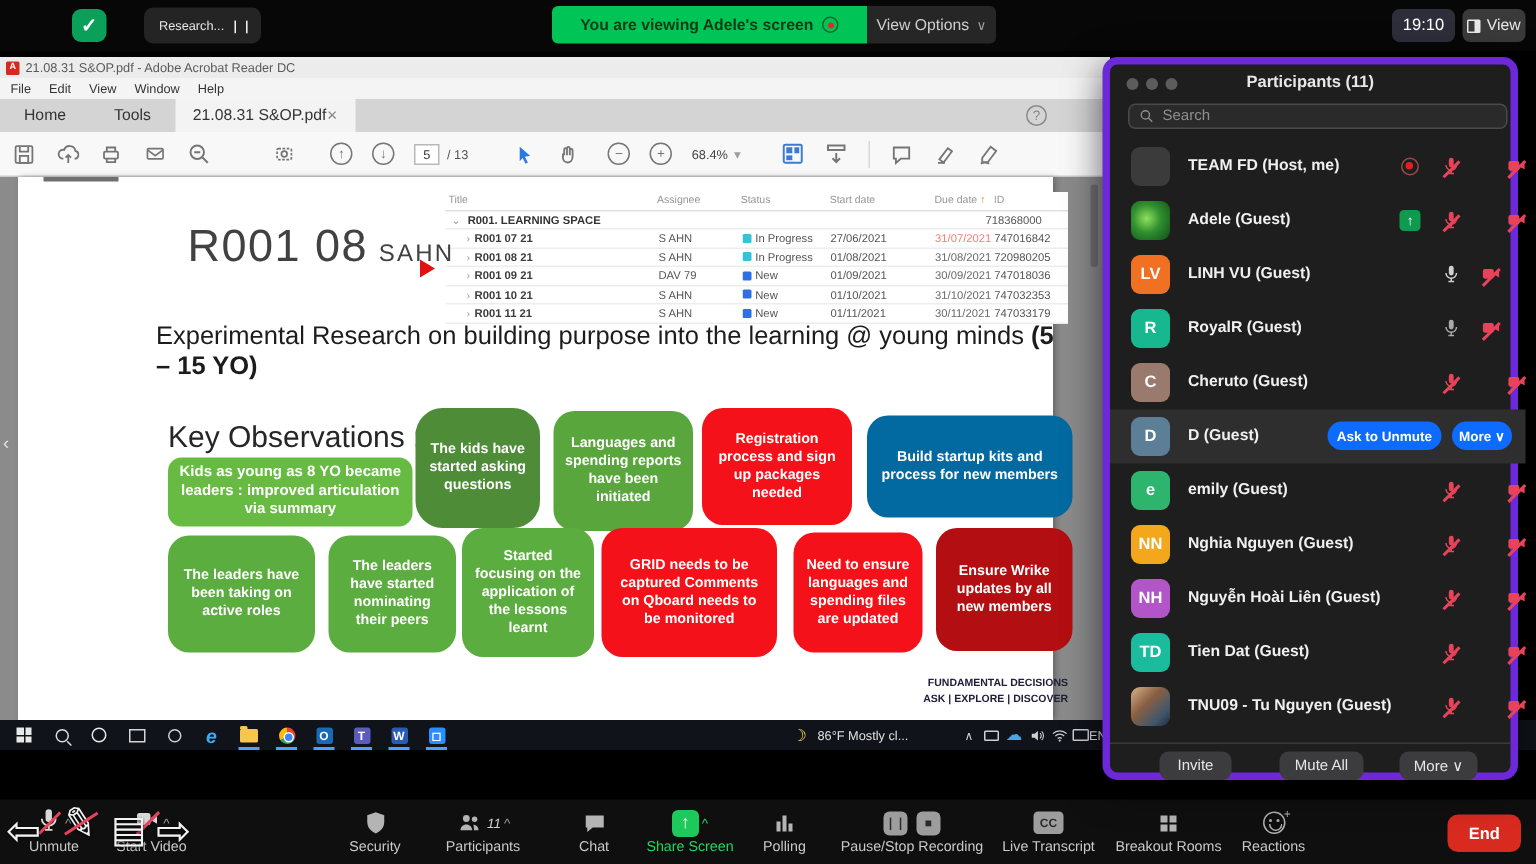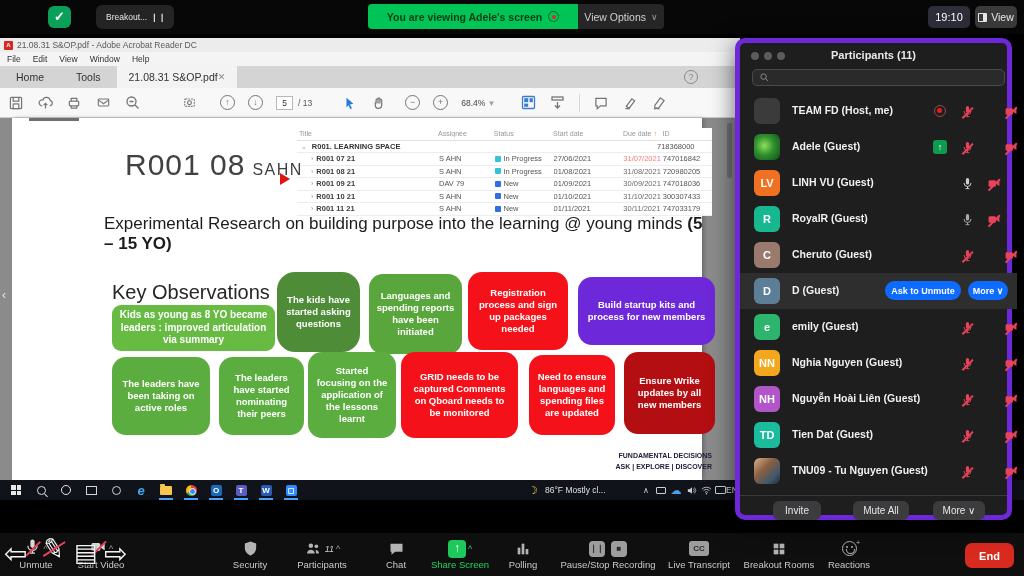--- a/index.html
+++ b/index.html
@@ -186,21 +186,21 @@
       <circle cx="10" cy="10" r="6" fill="none" stroke="currentColor" stroke-width="2"></circle>
       <path d="M14.5 14.5L20 20" stroke="currentColor" stroke-width="2"></path>
     </symbol>
   </defs>
 </svg>
 
 <div id="topbar">
   <div class="tb-shield">✓</div>
   <div class="rec-pill">
     <span class="rec-dot"></span>
-    <span class="rec-txt">Breakout...</span>
+    <span class="rec-txt">Research...</span>
     <span class="rec-pause">❘❘</span>
     <span class="rec-stop"></span>
   </div>
   <div class="view-banner">
     <span class="view-banner-text">You are viewing Adele's screen</span>
     <span class="vb-reccircle"></span>
   </div>
   <div class="view-options">
     <span>View Options</span>
     <span class="dn-caret">∨</span>
@@ -379,21 +379,21 @@
         </div>
         <div class="trow">
           <span class="tc c1 t-title"><span class="t-chev">›</span><span>R001 10 21</span></span>
           <span class="tc c2">S AHN</span>
           <span class="tc c3">
               <span class="chip" style="background: rgb(46, 111, 227);"></span>
               <span>New</span>
             </span>
           <span class="tc c4">01/10/2021</span>
           <span class="tc c5" style="color: rgb(107, 107, 107);">31/10/2021</span>
-          <span class="tc c6">300307433</span>
+          <span class="tc c6">747032353</span>
         </div>
         <div class="trow">
           <span class="tc c1 t-title"><span class="t-chev">›</span><span>R001 11 21</span></span>
           <span class="tc c2">S AHN</span>
           <span class="tc c3">
               <span class="chip" style="background: rgb(46, 111, 227);"></span>
               <span>New</span>
             </span>
           <span class="tc c4">01/11/2021</span>
           <span class="tc c5" style="color: rgb(107, 107, 107);">30/11/2021</span>
@@ -406,21 +406,21 @@
       </div>
       <div class="sl-intro">
         <span>Experimental Research on building purpose into the learning @ young minds </span><b>(5 – 15 YO)</b>
       </div>
       <div class="sl-keyobs">Key Observations :</div>
 
       <div class="obx sm" style="left: 100px; top: 187px; width: 163px; height: 46px; background: rgb(103, 187, 67);">Kids as young as 8 YO became leaders : improved articulation via summary</div>
       <div class="obx" style="left: 265px; top: 154px; width: 83px; height: 80px; border-radius: 18px; background: rgb(78, 140, 56);">The kids have started asking questions</div>
       <div class="obx" style="left: 357px; top: 156px; width: 93px; height: 80px; background: rgb(89, 166, 60);">Languages and spending reports have been initiated</div>
       <div class="obx" style="left: 456px; top: 154px; width: 100px; height: 78px; background: rgb(244, 17, 25);">Registration process and sign up packages needed</div>
-      <div class="obx" style="left: 566px; top: 159px; width: 137px; height: 68px; background: #6d28d9;">Build startup kits and process for new members</div>
+      <div class="obx" style="left: 566px; top: 159px; width: 137px; height: 68px; background: #0369a1;">Build startup kits and process for new members</div>
       <div class="obx" style="left: 100px; top: 239px; width: 98px; height: 78px; background: rgb(92, 173, 63);">The leaders have been taking on active roles</div>
       <div class="obx" style="left: 207px; top: 239px; width: 85px; height: 78px; background: rgb(92, 173, 63);">The leaders have started nominating their peers</div>
       <div class="obx" style="left: 389px; top: 234px; width: 117px; height: 86px; background: rgb(244, 17, 25);">GRID needs to be captured Comments on Qboard needs to be monitored</div>
       <div class="obx" style="left: 296px; top: 234px; width: 88px; height: 86px; background: rgb(92, 173, 63);">Started focusing on the application of the lessons learnt</div>
       <div class="obx" style="left: 517px; top: 237px; width: 86px; height: 80px; background: rgb(244, 17, 25);">Need to ensure languages and spending files are updated</div>
       <div class="obx" style="left: 612px; top: 234px; width: 91px; height: 82px; background: rgb(179, 14, 18);">Ensure Wrike updates by all new members</div>
 
       <div class="sl-footer">
         <div>FUNDAMENTAL  DECISIONS</div>
         <div>ASK | EXPLORE | DISCOVER</div>
@@ -507,20 +507,21 @@
 
 <div id="panel">
   <span class="pn-dot" style="left:11px"></span>
   <span class="pn-dot" style="left:24px"></span>
   <span class="pn-dot" style="left:37px"></span>
   <div class="pn-title">Participants (11)</div>
   <div class="pn-search">
     <svg width="11" height="11" style="color:#8f8f8f;flex:none">
         <use href="#s-search"></use>
       </svg>
+    <input type="text" placeholder="Search" style="">
   </div>
 
   <div class="p-row" style="top:50px">
     <div class="p-avatar" style="background: rgb(59, 59, 59);">
         <span></span>
       </div>
     <div class="p-name">TEAM FD (Host, me)</div>
     <span class="rec-badge"></span>
     <span class="p-ic mic slash"><svg width="13" height="13" style="color:#e8435a">
           <use href="#s-mic"></use>

